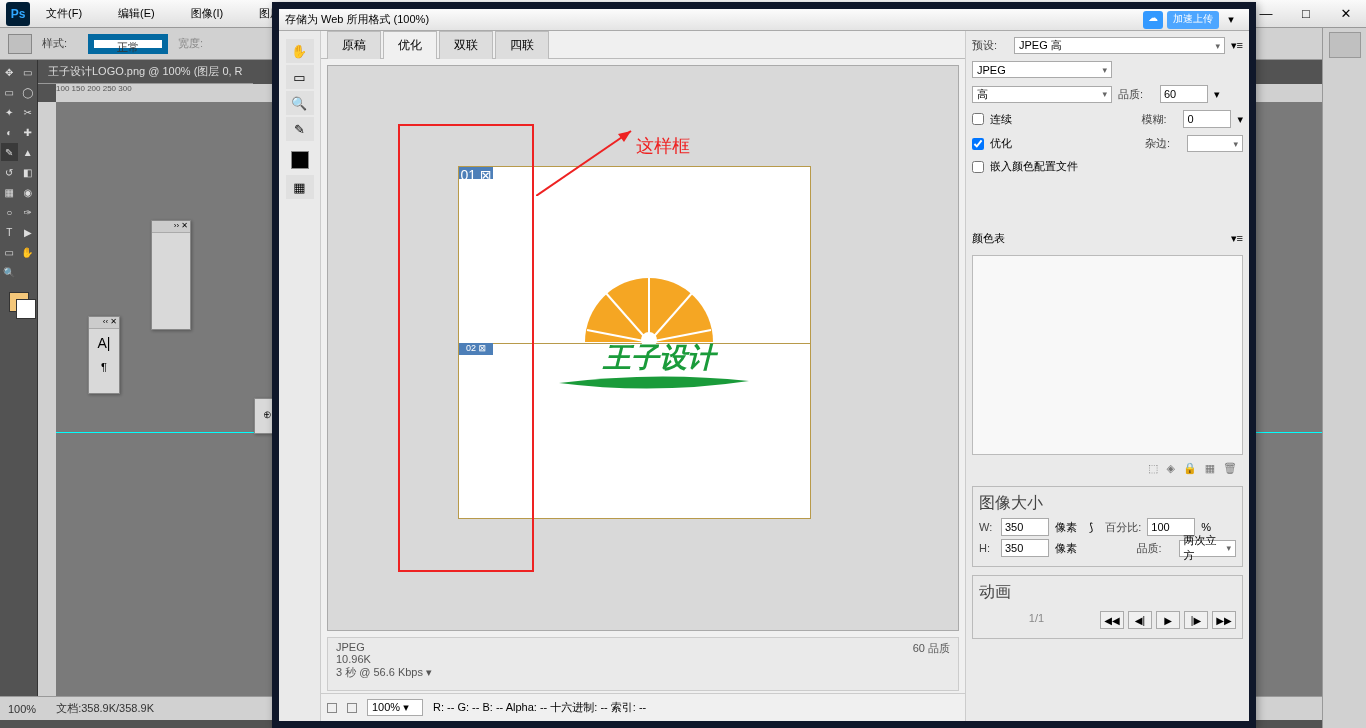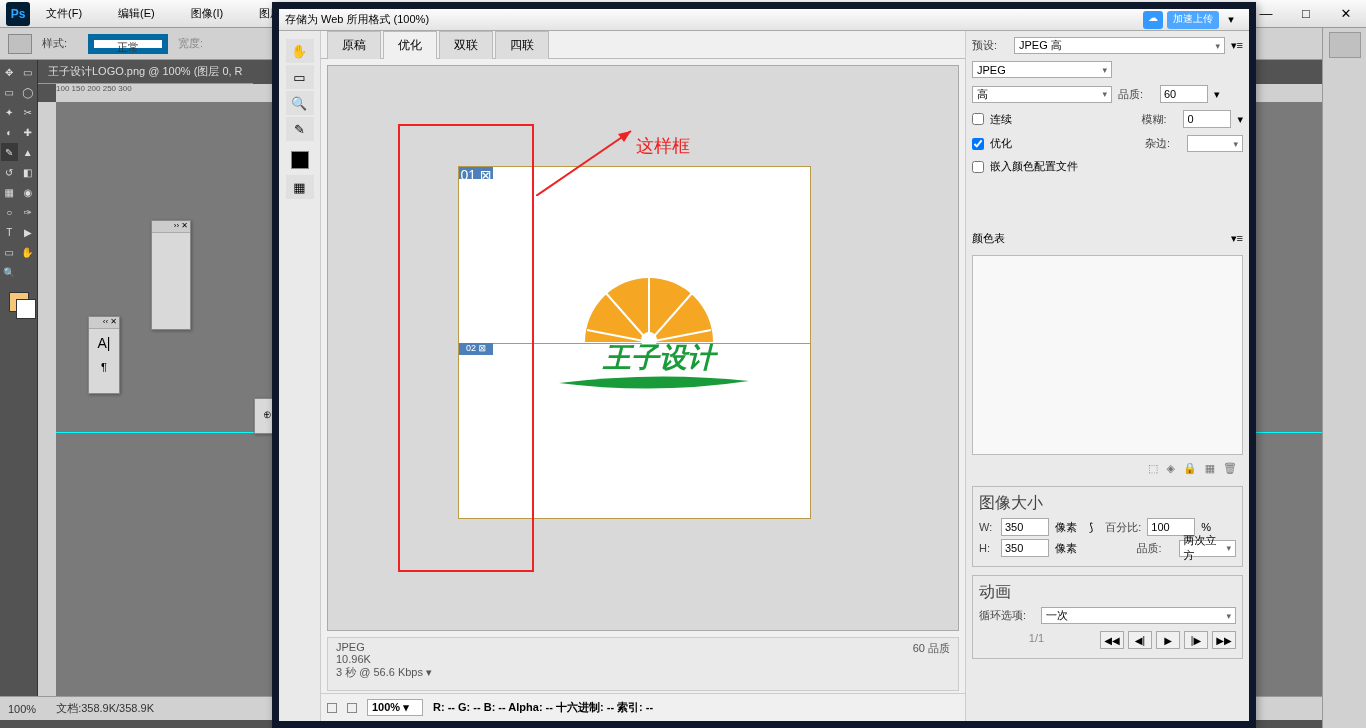--- a/index.html
+++ b/index.html
@@ -67,21 +67,21 @@
 .red-arrow { position: absolute; top: 60px; left: 208px; width: 100px; height: 70px; pointer-events: none; }
 .annotation-text { position: absolute; top: 68px; left: 308px; color: #e22; font-size: 18px; font-weight: 500; }
 
 .orange-logo { position: absolute; top: 95px; left: 116px; width: 148px; height: 85px; }
 .logo-text { position: absolute; top: 172px; left: 100px; width: 200px; text-align: center; font-size: 28px; font-weight: bold; font-style: italic; color: #1a9b3a; }
 .green-swoosh { position: absolute; top: 208px; left: 100px; width: 190px; height: 20px; }
 
 .sfw-previewinfo { height: 54px; background: #eaeaea; border: 1px solid #ccc; margin: 0 6px 2px 6px; padding: 3px 8px; font-size: 11px; color: #555; display: flex; }
 .sfw-previewinfo .right { margin-left: auto; }
 
-.sfw-bottom { height: 28px; display: flex; align-items: center; padding: 0 6px; gap: 10px; font-size: 11px; border-top: 1px solid #ccc; font-weight: bold; }
+.sfw-bottom { height: 28px; display: flex; align-items: center; padding: 0 6px; gap: 10px; font-size: 11px; border-top: 1px solid #ccc; }
 .sfw-bottom .colorbox { width: 10px; height: 10px; border: 1px solid #888; }
 .sfw-zoom { width: 56px; border: 1px solid #aaa; padding: 1px 4px; background: #fff; }
 
 .sfw-actions { height: 30px; display: flex; align-items: center; padding: 0 8px; gap: 8px; border-top: 1px solid #ccc; }
 .btn { padding: 3px 18px; border: 1px solid #999; background: linear-gradient(#fafafa,#e4e4e4); cursor: pointer; font-size: 12px; border-radius: 2px; }
 
 .sfw-right { width: 284px; background: #eaeaea; border-left: 1px solid #ccc; padding: 6px; display: flex; flex-direction: column; gap: 4px; overflow: hidden; }
 .row { display: flex; align-items: center; gap: 6px; margin-bottom: 3px; }
 .sel { flex: 1; height: 17px; border: 1px solid #aaa; background: #fff; padding: 0 4px; font-size: 11px; display: flex; align-items: center; justify-content: space-between; cursor: pointer; }
 .sel::after { content: "▾"; color: #666; font-size: 9px; }
@@ -360,26 +360,20 @@
           <span class="lbl">品质:</span>
           <div class="sel" style="max-width:100px">
               <span>两次立方</span>
             </div>
         </div>
       </div>
 
       <div class="fieldset">
         <div class="legend">动画</div>
         <div class="row">
-          <span class="lbl" style="min-width:56px">循环选项:</span>
-          <div class="sel">
-              <span>一次</span>
-            </div>
-        </div>
-        <div class="row">
           <span style="flex:1;text-align:center;color:#888">1/1</span>
           <div class="anim-controls">
             <div class="anim-btn">◀◀</div>
             <div class="anim-btn">◀|</div>
             <div class="anim-btn">▶</div>
             <div class="anim-btn">|▶</div>
             <div class="anim-btn">▶▶</div>
           </div>
         </div>
       </div>

